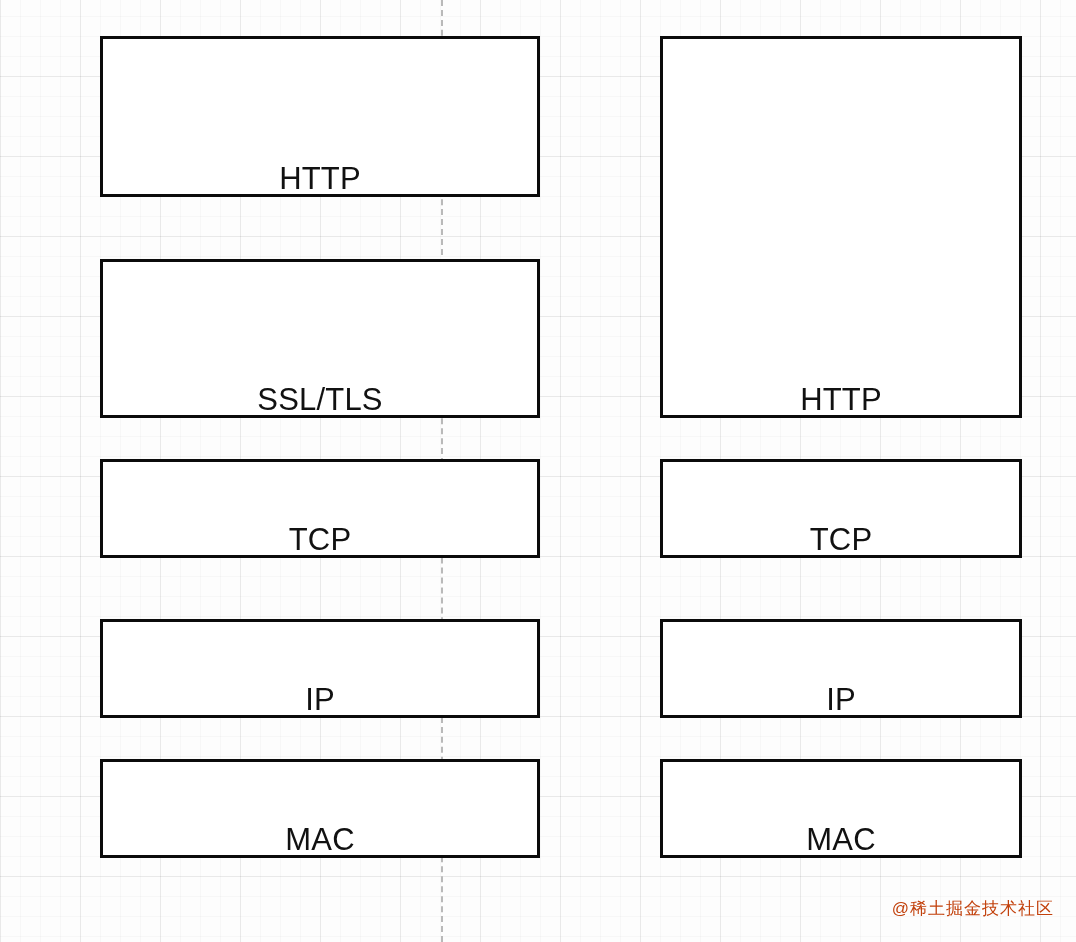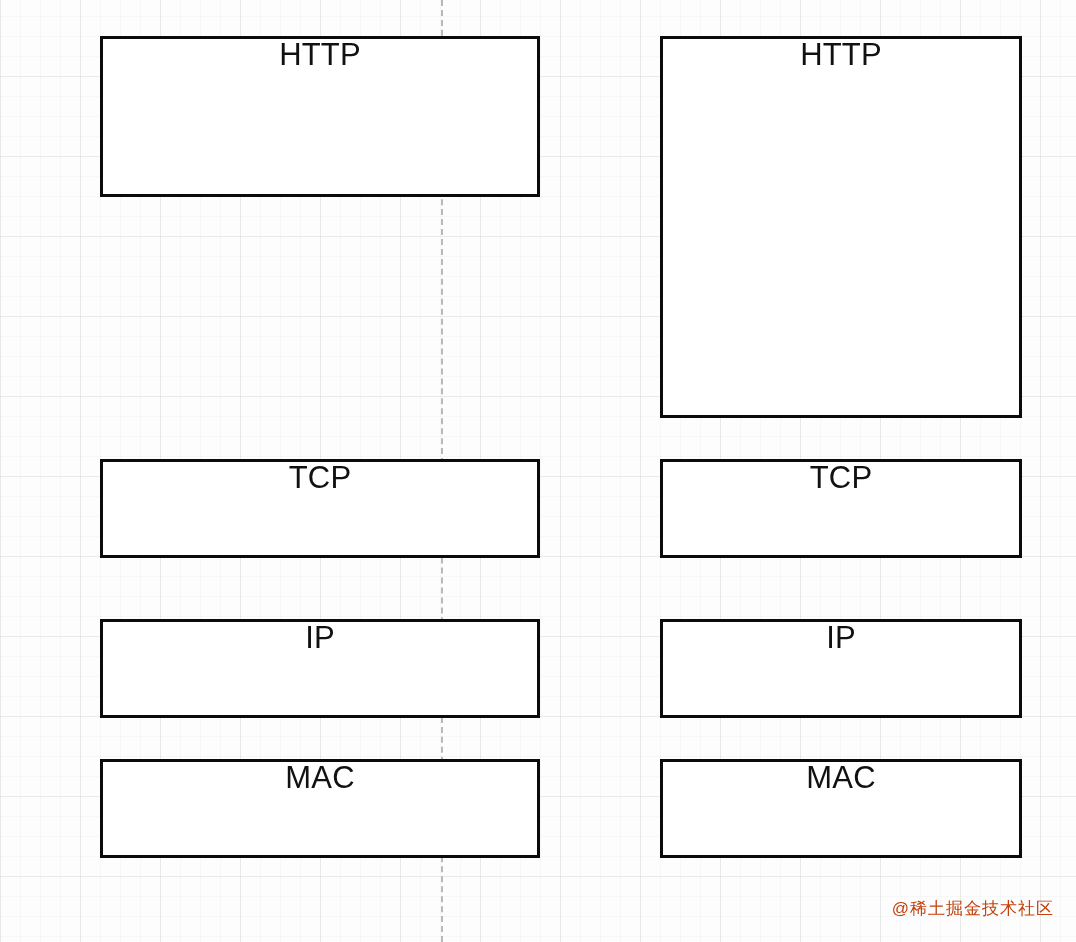--- a/index.html
+++ b/index.html
@@ -54,21 +54,21 @@
     pointer-events: none;
   }
 
   
   .layer-box {
     position: absolute;
     box-sizing: border-box;
     background: #ffffff;
     border: 3px solid #0b0b0b;
     display: flex;
-    align-items: flex-start;
+    align-items: flex-end;
     justify-content: center;
   }
 
   .layer-label {
     font-size: 31px;
     line-height: 1;
     color: #111111;
     letter-spacing: 0.2px;
     white-space: nowrap;
   }
@@ -92,20 +92,23 @@
 
   <div id="grid-fine"></div>
   <div id="grid-major"></div>
 
   <div id="divider"></div>
 
   <div class="layer-box" style="left:100px; top:36px; width:440px; height:161px;">
     <span class="layer-label">HTTP</span>
   </div>
 
+  <div class="layer-box" style="left:100px; top:259px; width:440px; height:159px;">
+    <span class="layer-label">SSL/TLS</span>
+  </div>
 
   <div class="layer-box" style="left:100px; top:459px; width:440px; height:99px;">
     <span class="layer-label">TCP</span>
   </div>
 
   <div class="layer-box" style="left:100px; top:619px; width:440px; height:99px;">
     <span class="layer-label">IP</span>
   </div>
 
   <div class="layer-box" style="left:100px; top:759px; width:440px; height:99px;">

